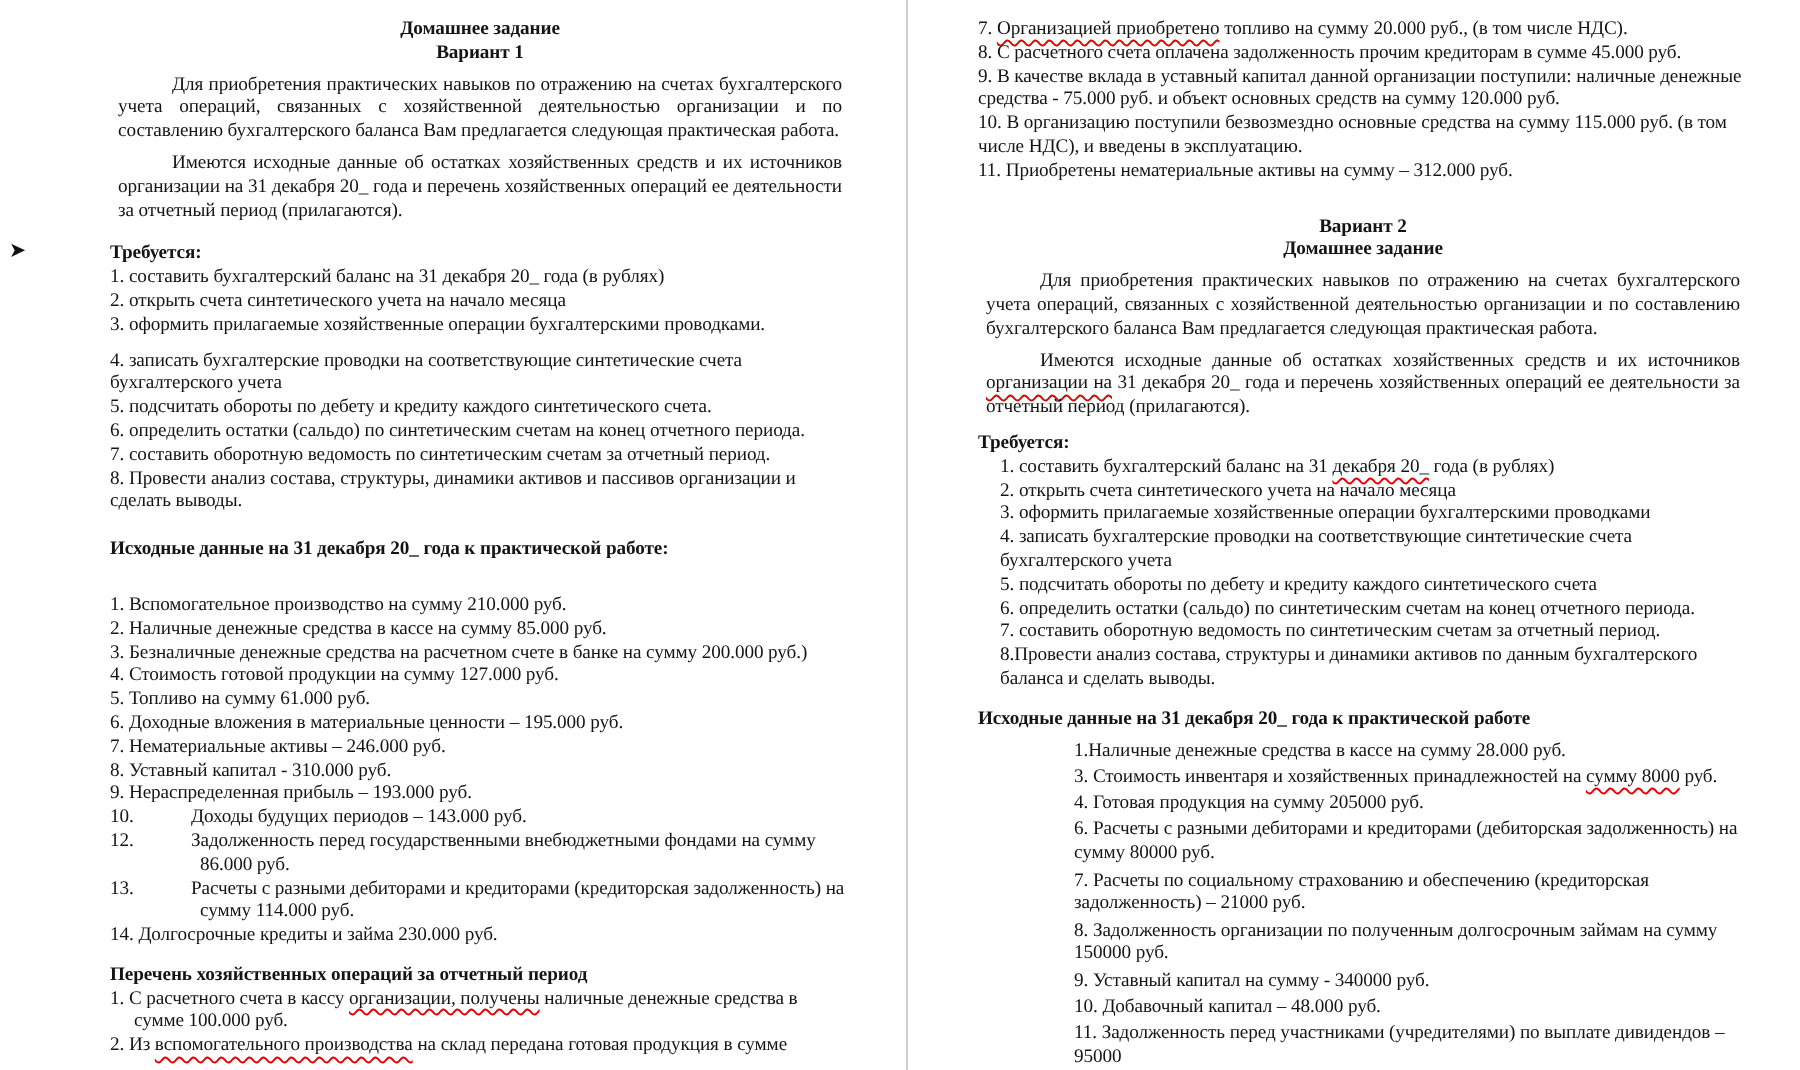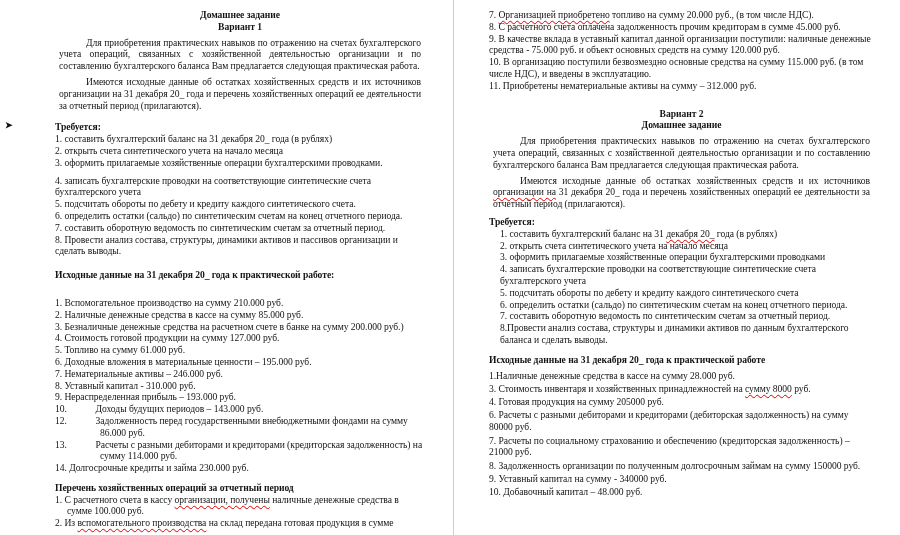--- a/index.html
+++ b/index.html
@@ -26,21 +26,21 @@
   .hang12 .li { padding-left: 12px; text-indent: -12px; }
   .pad10 .li { padding-left: 11px; }
   .gap2 .li { margin-top: 1.5px; }
   .sp {
     text-decoration-line: underline;
     text-decoration-style: wavy;
     text-decoration-color: #e00000;
     text-decoration-thickness: 1px;
     text-underline-offset: 2px;
   }
-  .mt2 { margin-top: 16px; } .mt3 { margin-top: 3px; } .mt4 { margin-top: 4px; }
+  .mt2 { margin-top: 16px; } .mt3 { margin-top: 3px; } .mt4 { margin-top: 4px; margin-left: 48px; }
   .mt6 { margin-top: 6px; } .mt8 { margin-top: 8px; } .mt10 { margin-top: 10px; }
   .mt12 { margin-top: 12px; }
   .treb-line { position: relative; }
   .arrow { position: absolute; left: -50px; top: -1px; font-size: 9px; color: #111; }
 </style>
 </head>
 <body>
 
 <div class="page">
 
@@ -123,16 +123,17 @@
     <div class="b mt8">Исходные данные на 31 декабря 20_ года к практической работе</div>
     <div class="mt4 gap2">
         <div class="li ">1.Наличные денежные средства в кассе на сумму 28.000 руб.</div>
         <div class="li ">3. Стоимость инвентаря и хозяйственных принадлежностей на <span class="sp">сумму  8000</span> руб.</div>
         <div class="li ">4. Готовая продукция на сумму 205000 руб.</div>
         <div class="li ">6. Расчеты с разными дебиторами и кредиторами (дебиторская задолженность) на сумму 80000 руб.</div>
         <div class="li ">7. Расчеты по социальному страхованию и обеспечению (кредиторская задолженность) – 21000 руб.</div>
         <div class="li ">8. Задолженность организации по полученным долгосрочным займам на сумму 150000 руб.</div>
         <div class="li ">9. Уставный капитал на сумму - 340000 руб.</div>
         <div class="li ">10. Добавочный капитал – 48.000 руб.</div>
+        <div class="li ">11. Задолженность перед участниками (учредителями) по выплате дивидендов – 95000</div>
       </div>
   </div>
 
 </div>
 
 </body></html>

